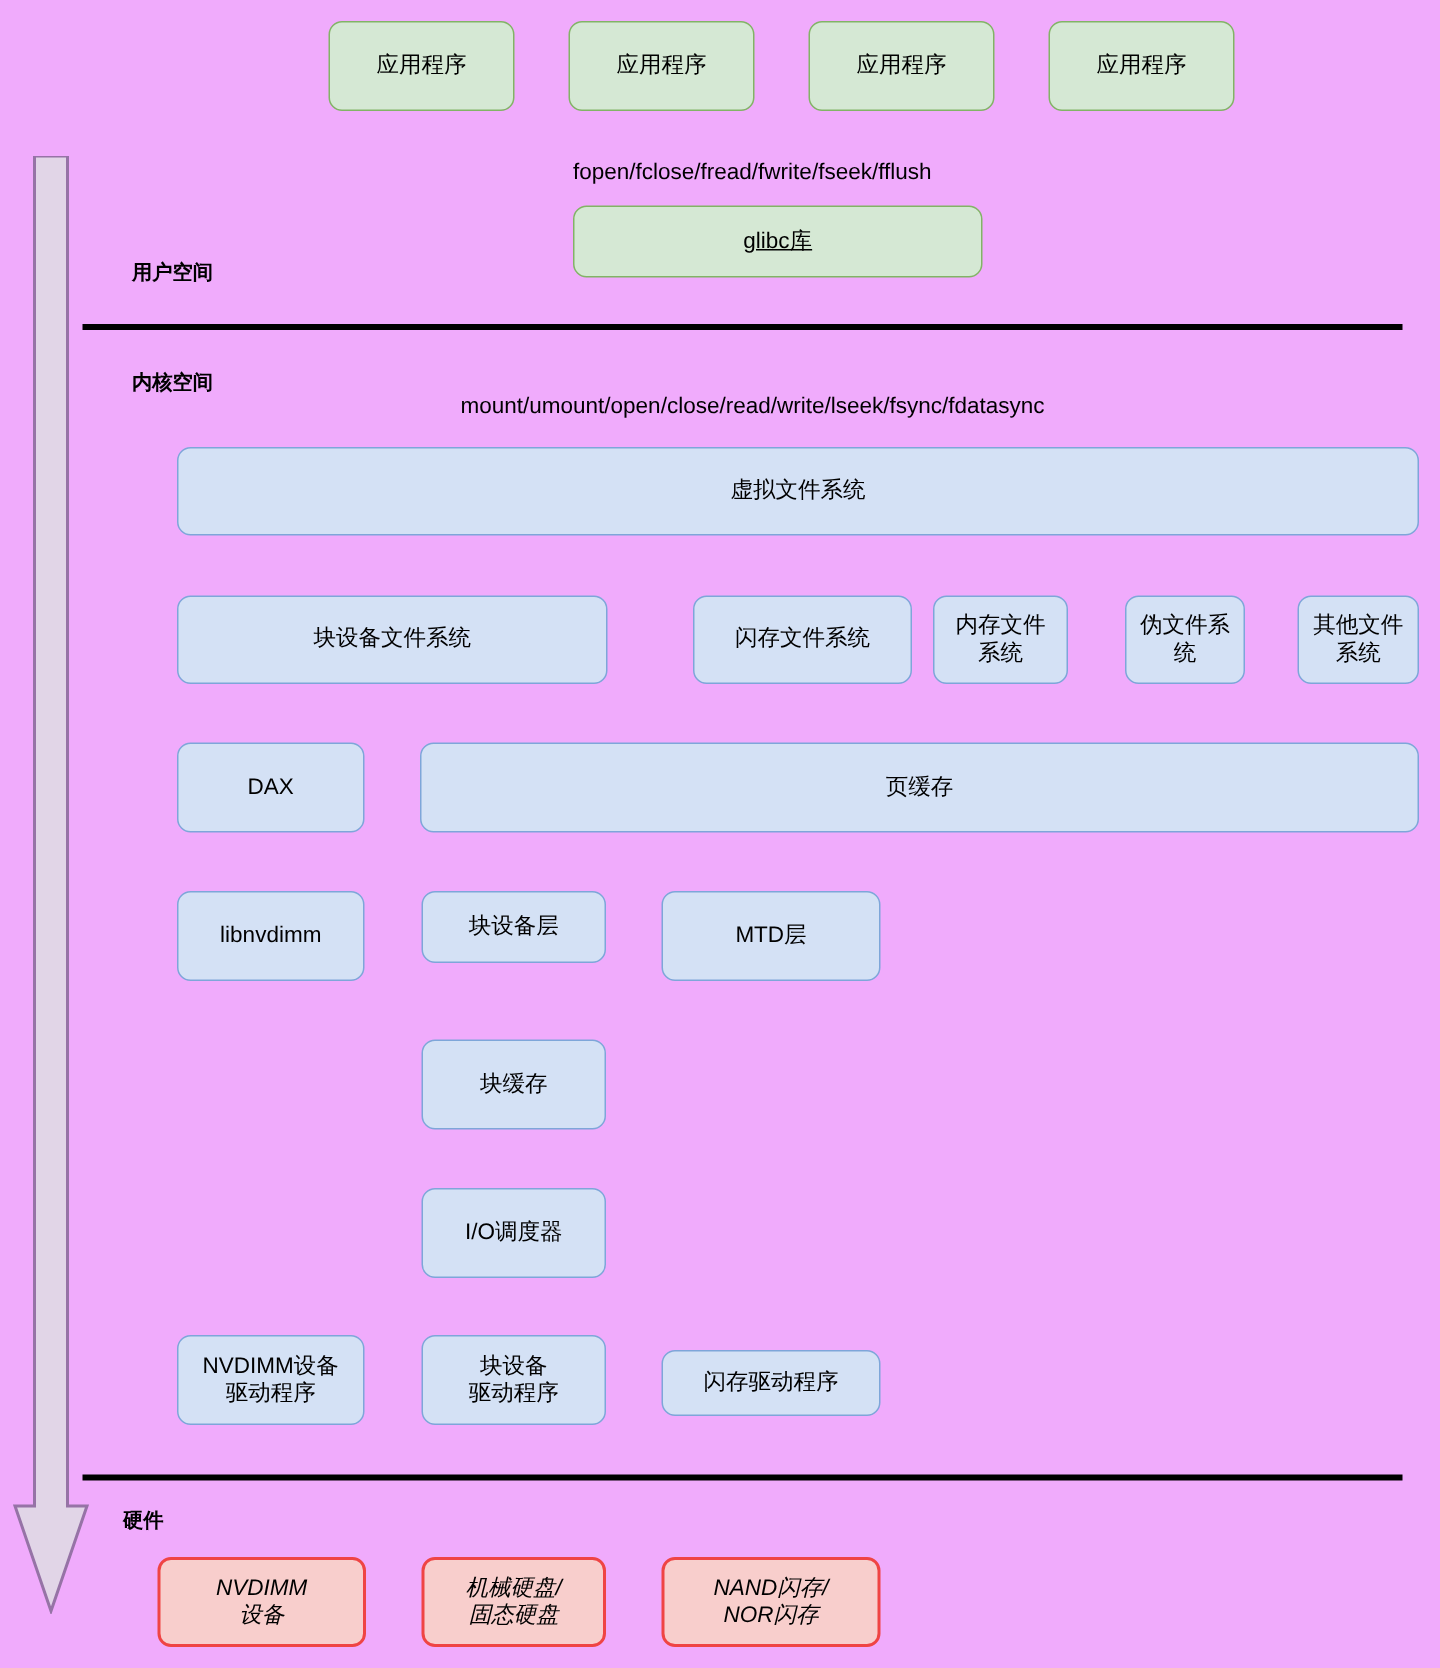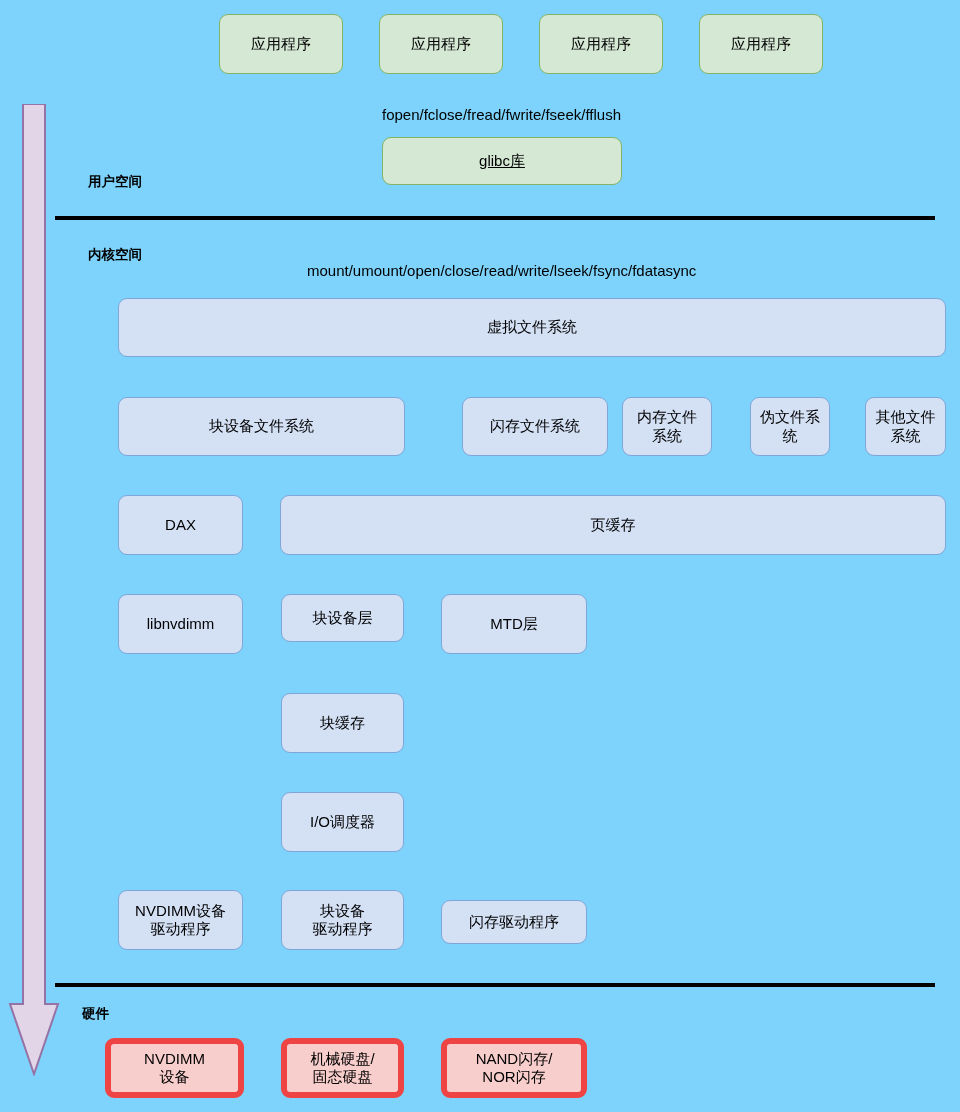--- a/index.html
+++ b/index.html
@@ -8,21 +8,21 @@
     background: #ffffff;
   }
   body {
     font-family: "Liberation Sans", "DejaVu Sans", sans-serif;
     color: #000000;
   }
   #canvas {
     position: relative;
     width: 960px;
     height: 1112px;
-    background: #7dd3fc;
+    background: #f0abfc;
     overflow: hidden;
   }
   .box {
     position: absolute;
     box-sizing: border-box;
     border-radius: 9px;
     display: flex;
     align-items: center;
     justify-content: center;
     text-align: center;
@@ -34,21 +34,22 @@
   .box.green {
     background: #d5e8d4;
     border: 1px solid #82b366;
   }
   .box.blue {
     background: #d4e1f5;
     border: 1px solid #7ea6d9;
   }
   .box.red {
     background: #f8cecc;
-    border: 6px solid #ef4444;
+    border: 2px solid #ef4444;
+    font-style: italic;
   }
   .plain-label {
     position: absolute;
     font-size: 15px;
     color: #000000;
     white-space: nowrap;
   }
   .section-label {
     position: absolute;
     font-size: 13.5px;
@@ -89,21 +90,21 @@
   </div>
   <div class="box green" style="left:539px; top:14px; width:124px; height:60px;">
     <span>应用程序</span>
   </div>
   <div class="box green" style="left:699px; top:14px; width:124px; height:60px;">
     <span>应用程序</span>
   </div>
 
   <div class="plain-label" style="left:382px; top:106px;">fopen/fclose/fread/fwrite/fseek/fflush</div>
 
-  <div class="box green" style="left:382px; top:137px; width:240px; height:48px;text-decoration:underline;">
+  <div class="box green" style="left:382px; top:137px; width:273px; height:48px;text-decoration:underline;">
     <span>glibc库</span>
   </div>
 
   <div class="section-label" style="left:88px; top:173px;">用户空间</div>
 
   <div class="divider" style="left:55px; top:216px; width:880px;"></div>
 
   <div class="section-label" style="left:88px; top:246px;">内核空间</div>
 
   <div class="plain-label" style="left:307px; top:262px;">mount/umount/open/close/read/write/lseek/fsync/fdatasync</div>

